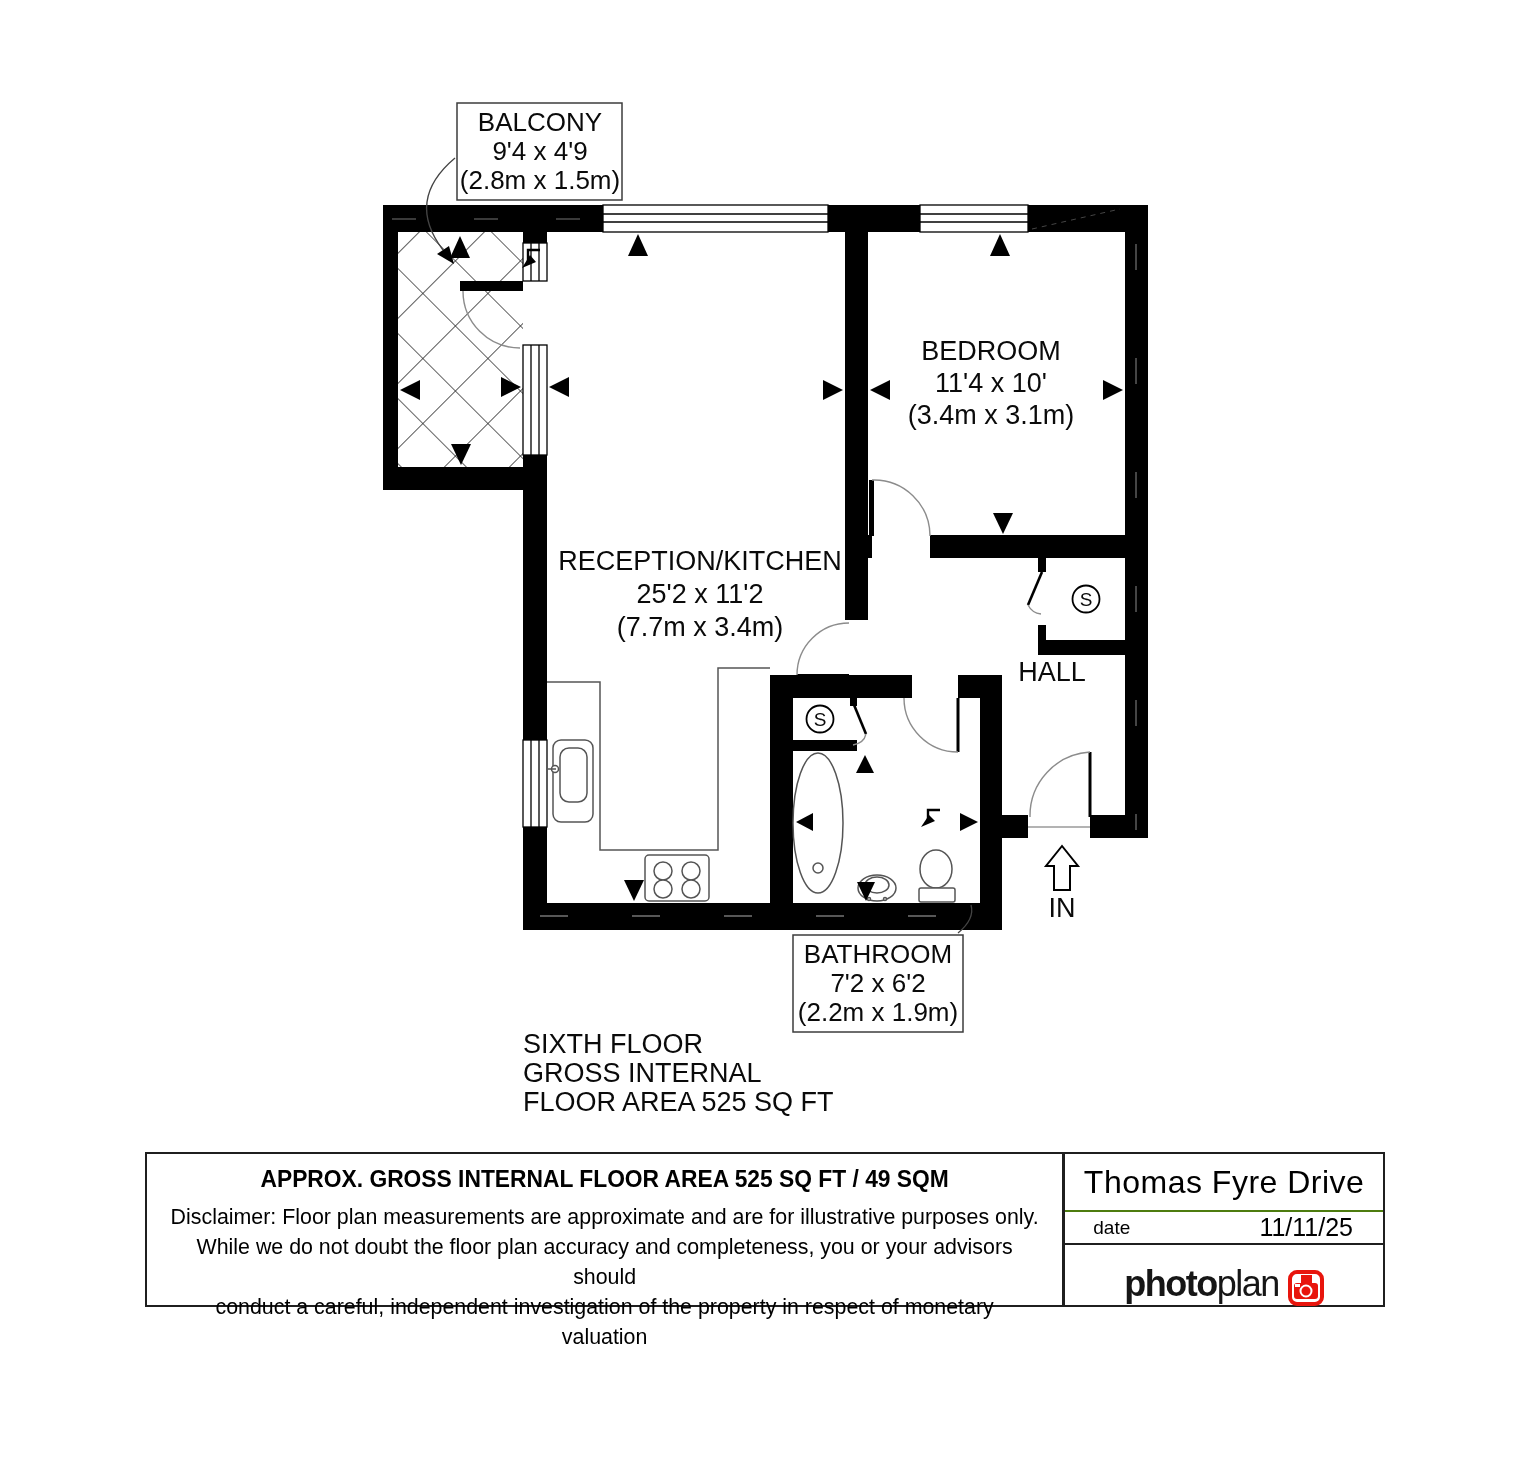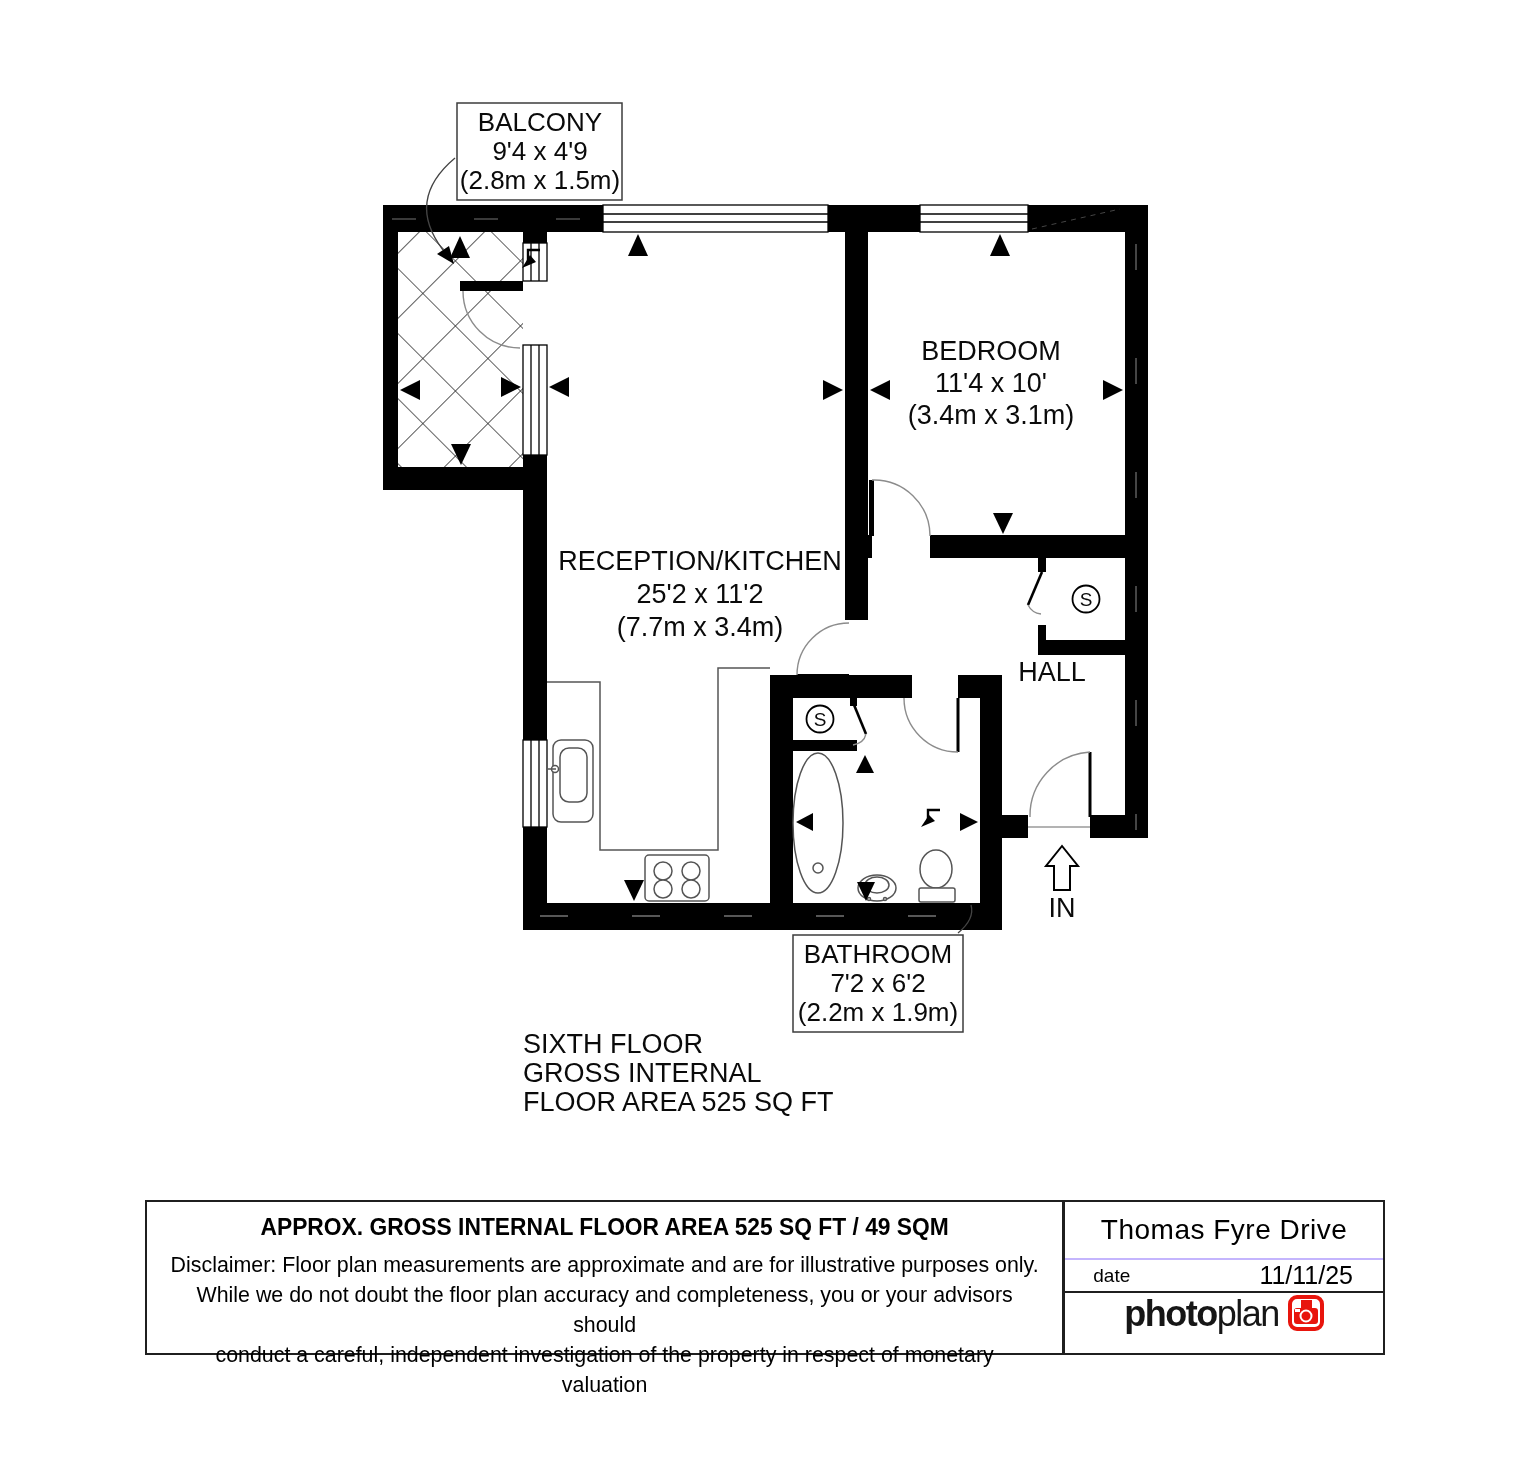--- a/index.html
+++ b/index.html
@@ -6,46 +6,46 @@
   .page{
     position:relative;width:1529px;height:1481px;background:#ffffff;
     font-family:"Liberation Sans", sans-serif;color:#000;overflow:hidden;
   }
   svg text{font-family:"Liberation Sans", sans-serif;fill:#0a0a0a;}
   .room-label{font-size:27px;}
   .box-label{font-size:26px;}
   .s-label{font-size:19px;}
   .summary-label{font-size:27px;}
   
-  .footer{position:absolute;left:145px;top:1200px;width:1240px;height:155px;display:flex;}
+  .footer{position:absolute;left:145px;top:1152px;width:1240px;height:155px;display:flex;}
   .footer-left{
     position:relative;width:916px;height:151px;border:2px solid #1f1f1f;background:#fff;
   }
   .footer-left-inner{
     position:absolute;left:0;top:0;width:100%;height:100%;
     transform:scaleX(0.95);transform-origin:50% 50%;
     display:flex;flex-direction:column;align-items:center;
   }
   .area-heading{margin-top:11px;font-size:24px;font-weight:bold;letter-spacing:0px;}
   .disclaimer{margin-top:9px;font-size:22.5px;line-height:30px;text-align:center;}
   .footer-right{
     width:318px;height:151px;border:2px solid #1f1f1f;border-left-width:1.5px;background:#fff;
     display:flex;flex-direction:column;
   }
   .fr-title{
-    height:56px;border-bottom:2px solid #c4b5fd;display:flex;align-items:center;justify-content:center;
-    font-size:28px;letter-spacing:0.5px;
+    height:56px;border-bottom:2px solid #4d7c0f;display:flex;align-items:center;justify-content:center;
+    font-size:32px;letter-spacing:0.5px;
   }
   .fr-date{
     height:31px;border-bottom:2px solid #1f1f1f;display:flex;align-items:center;
   }
   .fr-date .date-label{font-size:19px;margin-left:28px;}
   .fr-date .date-value{flex:1;text-align:right;font-size:25px;margin-right:30px;}
   .fr-logo{
-    flex:1;display:flex;align-items:flex-start;justify-content:center;
+    flex:1;display:flex;align-items:flex-end;justify-content:center;
   }
   .brand-text{font-size:36px;letter-spacing:-1.5px;color:#161616;}
   .brand-text .b{font-weight:800;}
   .brand-text .r{font-weight:400;}
   .camera{margin-left:9px;position:relative;top:1px;}
 </style>
 </head>
 <body>
 
 <div class="page">

